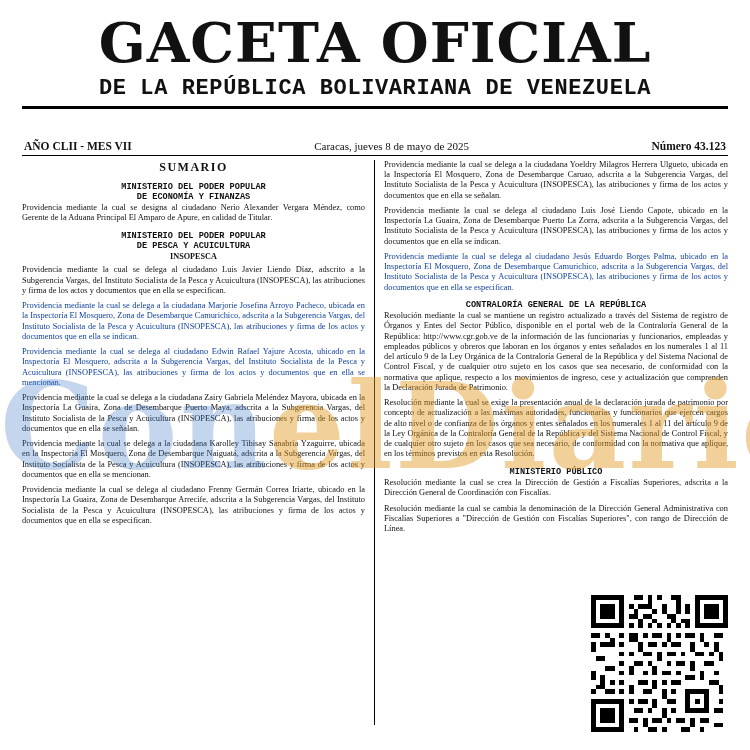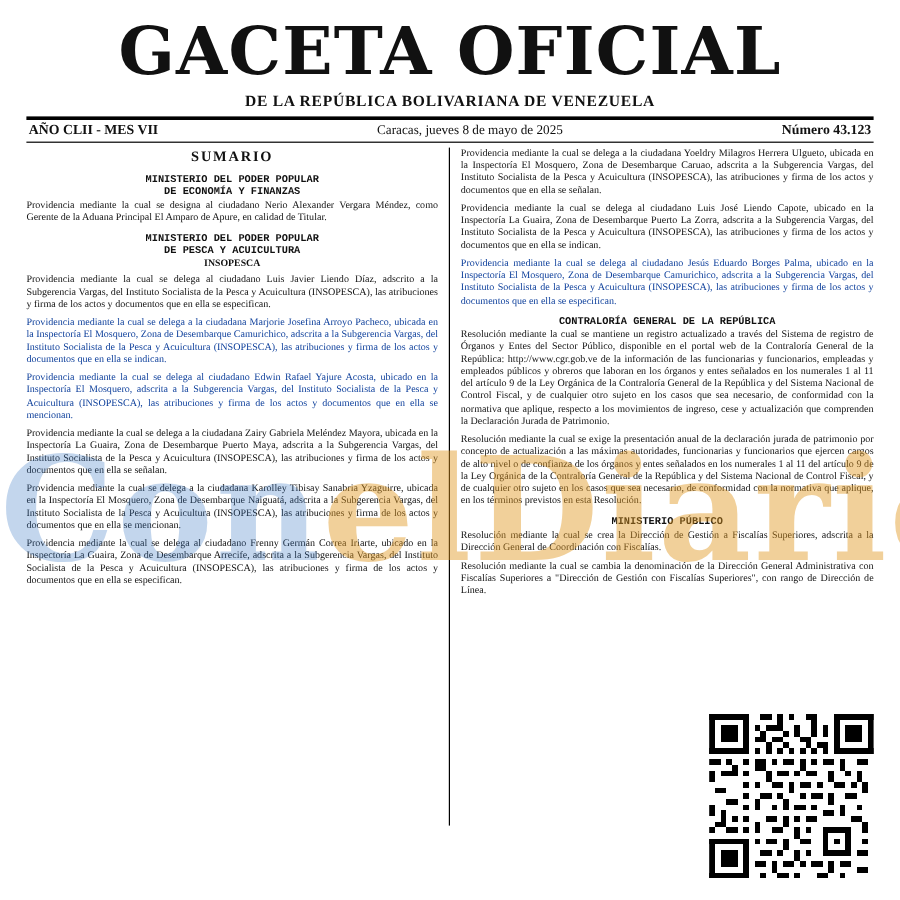--- a/index.html
+++ b/index.html
@@ -32,43 +32,44 @@
   .masthead .title {
     font-family: "DejaVu Serif", serif;
     font-weight: bold;
     font-size: 55px;
     line-height: 0.98;
     letter-spacing: 1px;
     margin: 2px 0 0 0;
     white-space: nowrap;
   }
   .masthead .subtitle {
-    font-family: Liberation Serif, serif;
-    font-weight: bold;
-    font-size: 13px;
+    font-family: Liberation Mono, monospace;
+    font-weight: bold;
+    font-size: 22px;
     letter-spacing: 0.6px;
     margin-top: 6px;
     margin-bottom: 3px;
     white-space: nowrap;
   }
 
   
   .issueline {
     display: flex;
     justify-content: space-between;
     align-items: baseline;
     font-size: 11.5px;
     font-weight: bold;
     padding: 3px 2px 3px 2px;
     border-bottom: 1px solid #000;
   }
   .issueline .mid {
     font-weight: normal;
     font-style: normal;
     font-size: 11px;
+    margin-top: 28px;
   }
 
   
   .columns {
     display: flex;
     margin-top: 4px;
     height: 565px;
   }
   .col {
     width: 50%;

